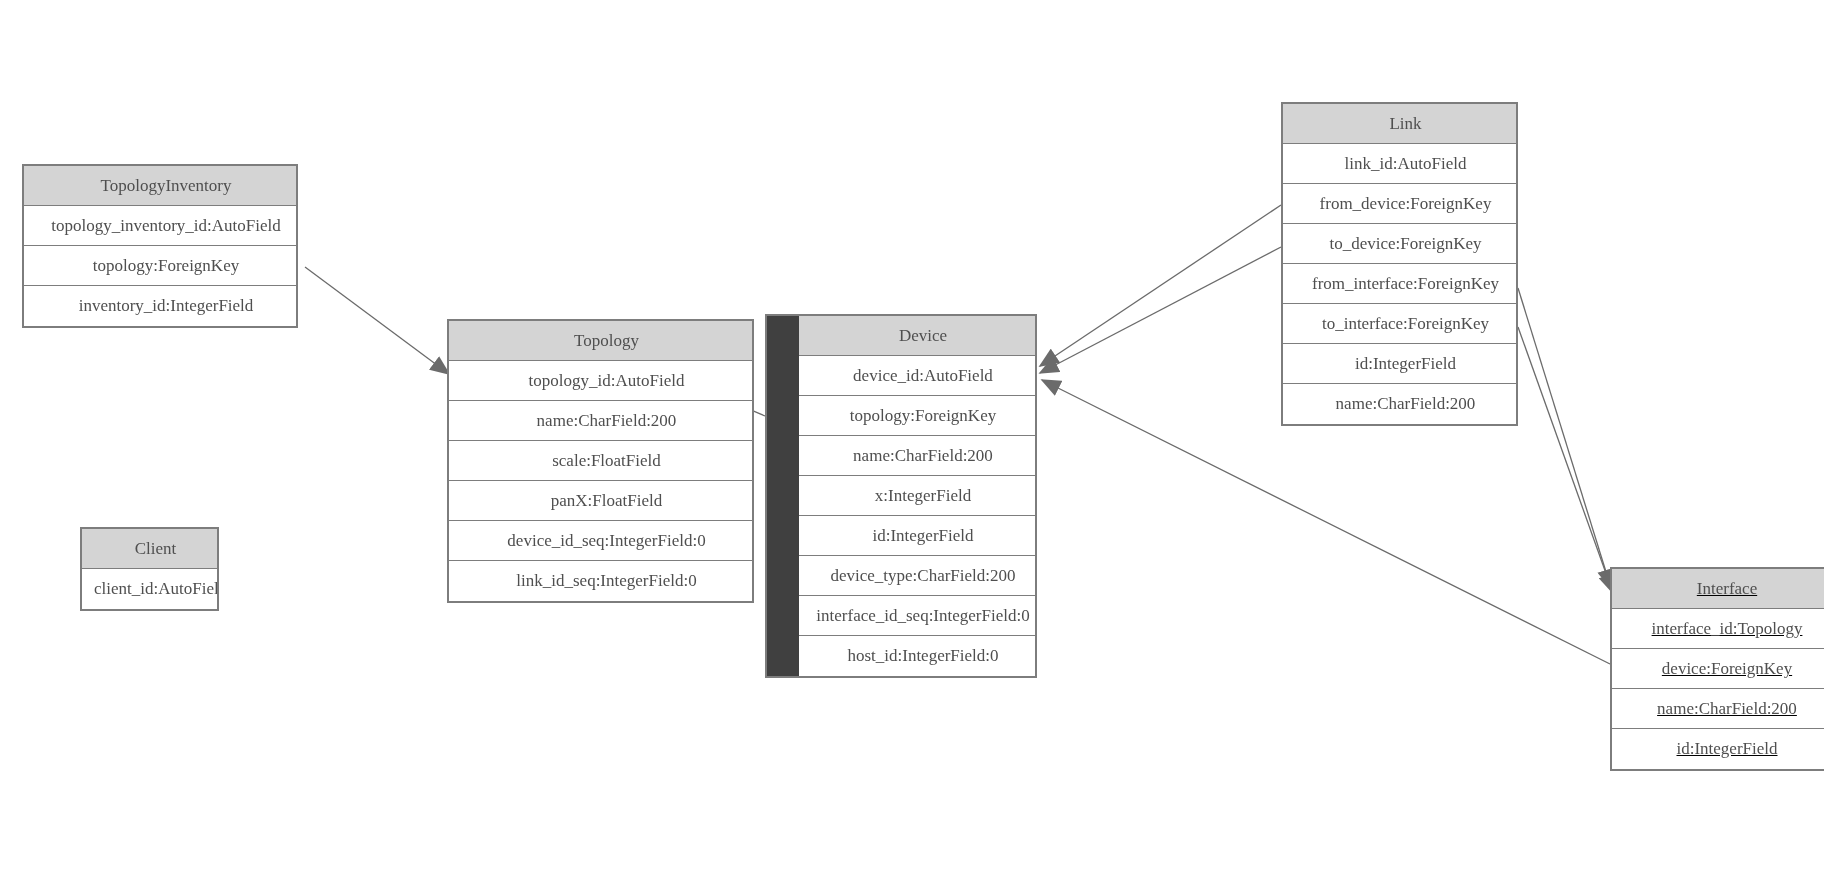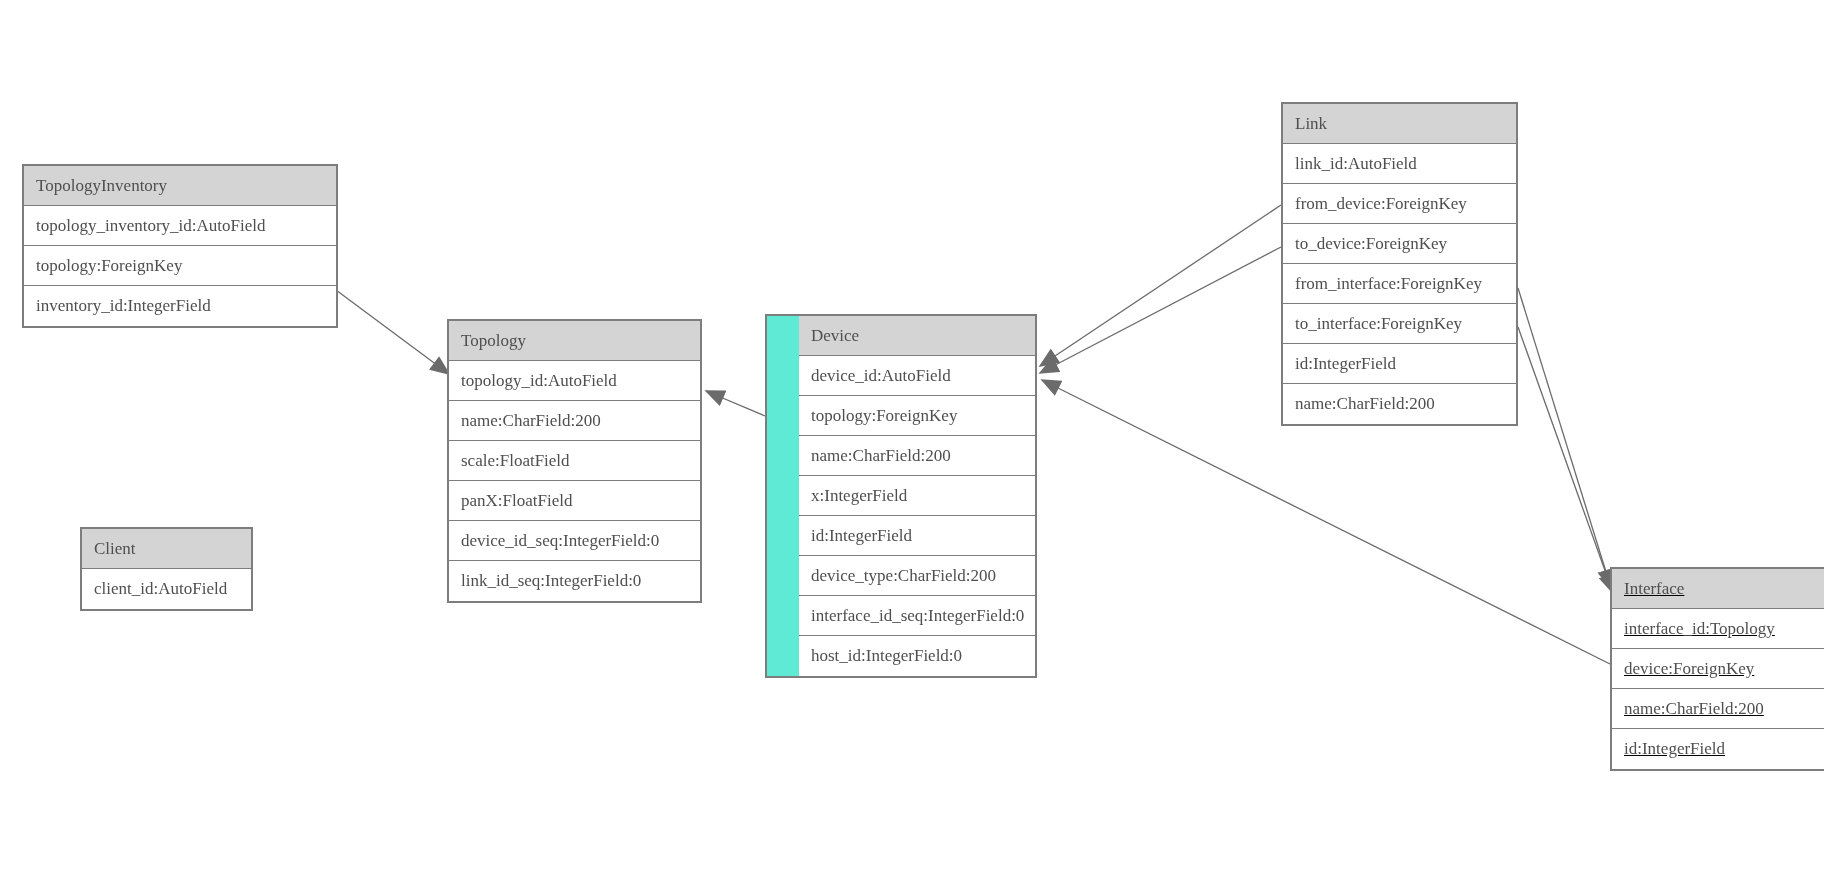--- a/index.html
+++ b/index.html
@@ -12,23 +12,24 @@
     font-family: "Liberation Serif", "DejaVu Serif", serif;
   }
   #connections {
     position: absolute;
     left: 0; top: 0;
     width: 1824px; height: 874px;
     pointer-events: none;
   }
   .entity {
     position: absolute;
-    background: #5eead4;
+    background: #404040;
     border: 2px solid #7d7d7d;
     box-sizing: border-box;
+    text-align: center;
   }
   .entity-header {
     height: 40px;
     line-height: 40px;
     background: #d4d4d4;
     border-bottom: 1px solid #7d7d7d;
     padding-left: 12px;
     font-size: 17px;
     color: #4f4f4f;
     white-space: nowrap;
@@ -61,36 +62,36 @@
       </defs>
       <line x1="305" y1="267" x2="449" y2="374" stroke="#6b6b6b" stroke-width="1.3" marker-end="url(#arrow)"></line>
       <line x1="765" y1="416" x2="706" y2="391" stroke="#6b6b6b" stroke-width="1.3" marker-end="url(#arrow)"></line>
       <line x1="1281" y1="205" x2="1040" y2="366" stroke="#6b6b6b" stroke-width="1.3" marker-end="url(#arrow)"></line>
       <line x1="1281" y1="247" x2="1040" y2="373" stroke="#6b6b6b" stroke-width="1.3" marker-end="url(#arrow)"></line>
       <line x1="1518" y1="288" x2="1611" y2="588" stroke="#6b6b6b" stroke-width="1.3" marker-end="url(#arrow)"></line>
       <line x1="1518" y1="327" x2="1613" y2="593" stroke="#6b6b6b" stroke-width="1.3" marker-end="url(#arrow)"></line>
       <line x1="1610" y1="664" x2="1042" y2="380" stroke="#6b6b6b" stroke-width="1.3" marker-end="url(#arrow)"></line>
     </svg>
   <div id="entities">
-      <div class="entity" style="left: 22px; top: 164px; width: 316px;">
+      <div class="entity" style="left: 22px; top: 164px; width: 276px;">
         <div class="entity-header">TopologyInventory</div>
         <div class="entity-row">topology_inventory_id:AutoField</div>
         <div class="entity-row">topology:ForeignKey</div>
         <div class="entity-row">inventory_id:IntegerField</div>
       </div>
-      <div class="entity" style="left: 447px; top: 319px; width: 255px;">
+      <div class="entity" style="left: 447px; top: 319px; width: 307px;">
         <div class="entity-header">Topology</div>
         <div class="entity-row">topology_id:AutoField</div>
         <div class="entity-row">name:CharField:200</div>
         <div class="entity-row">scale:FloatField</div>
         <div class="entity-row">panX:FloatField</div>
         <div class="entity-row">device_id_seq:IntegerField:0</div>
         <div class="entity-row">link_id_seq:IntegerField:0</div>
       </div>
-      <div class="entity" style="left: 80px; top: 527px; width: 173px;">
+      <div class="entity" style="left: 80px; top: 527px; width: 139px;">
         <div class="entity-header">Client</div>
         <div class="entity-row">client_id:AutoField</div>
       </div>
       <div class="entity" style="left: 765px; top: 314px; width: 272px; padding-left: 32px;">
         <div class="entity-header">Device</div>
         <div class="entity-row">device_id:AutoField</div>
         <div class="entity-row">topology:ForeignKey</div>
         <div class="entity-row">name:CharField:200</div>
         <div class="entity-row">x:IntegerField</div>
         <div class="entity-row">id:IntegerField</div>

